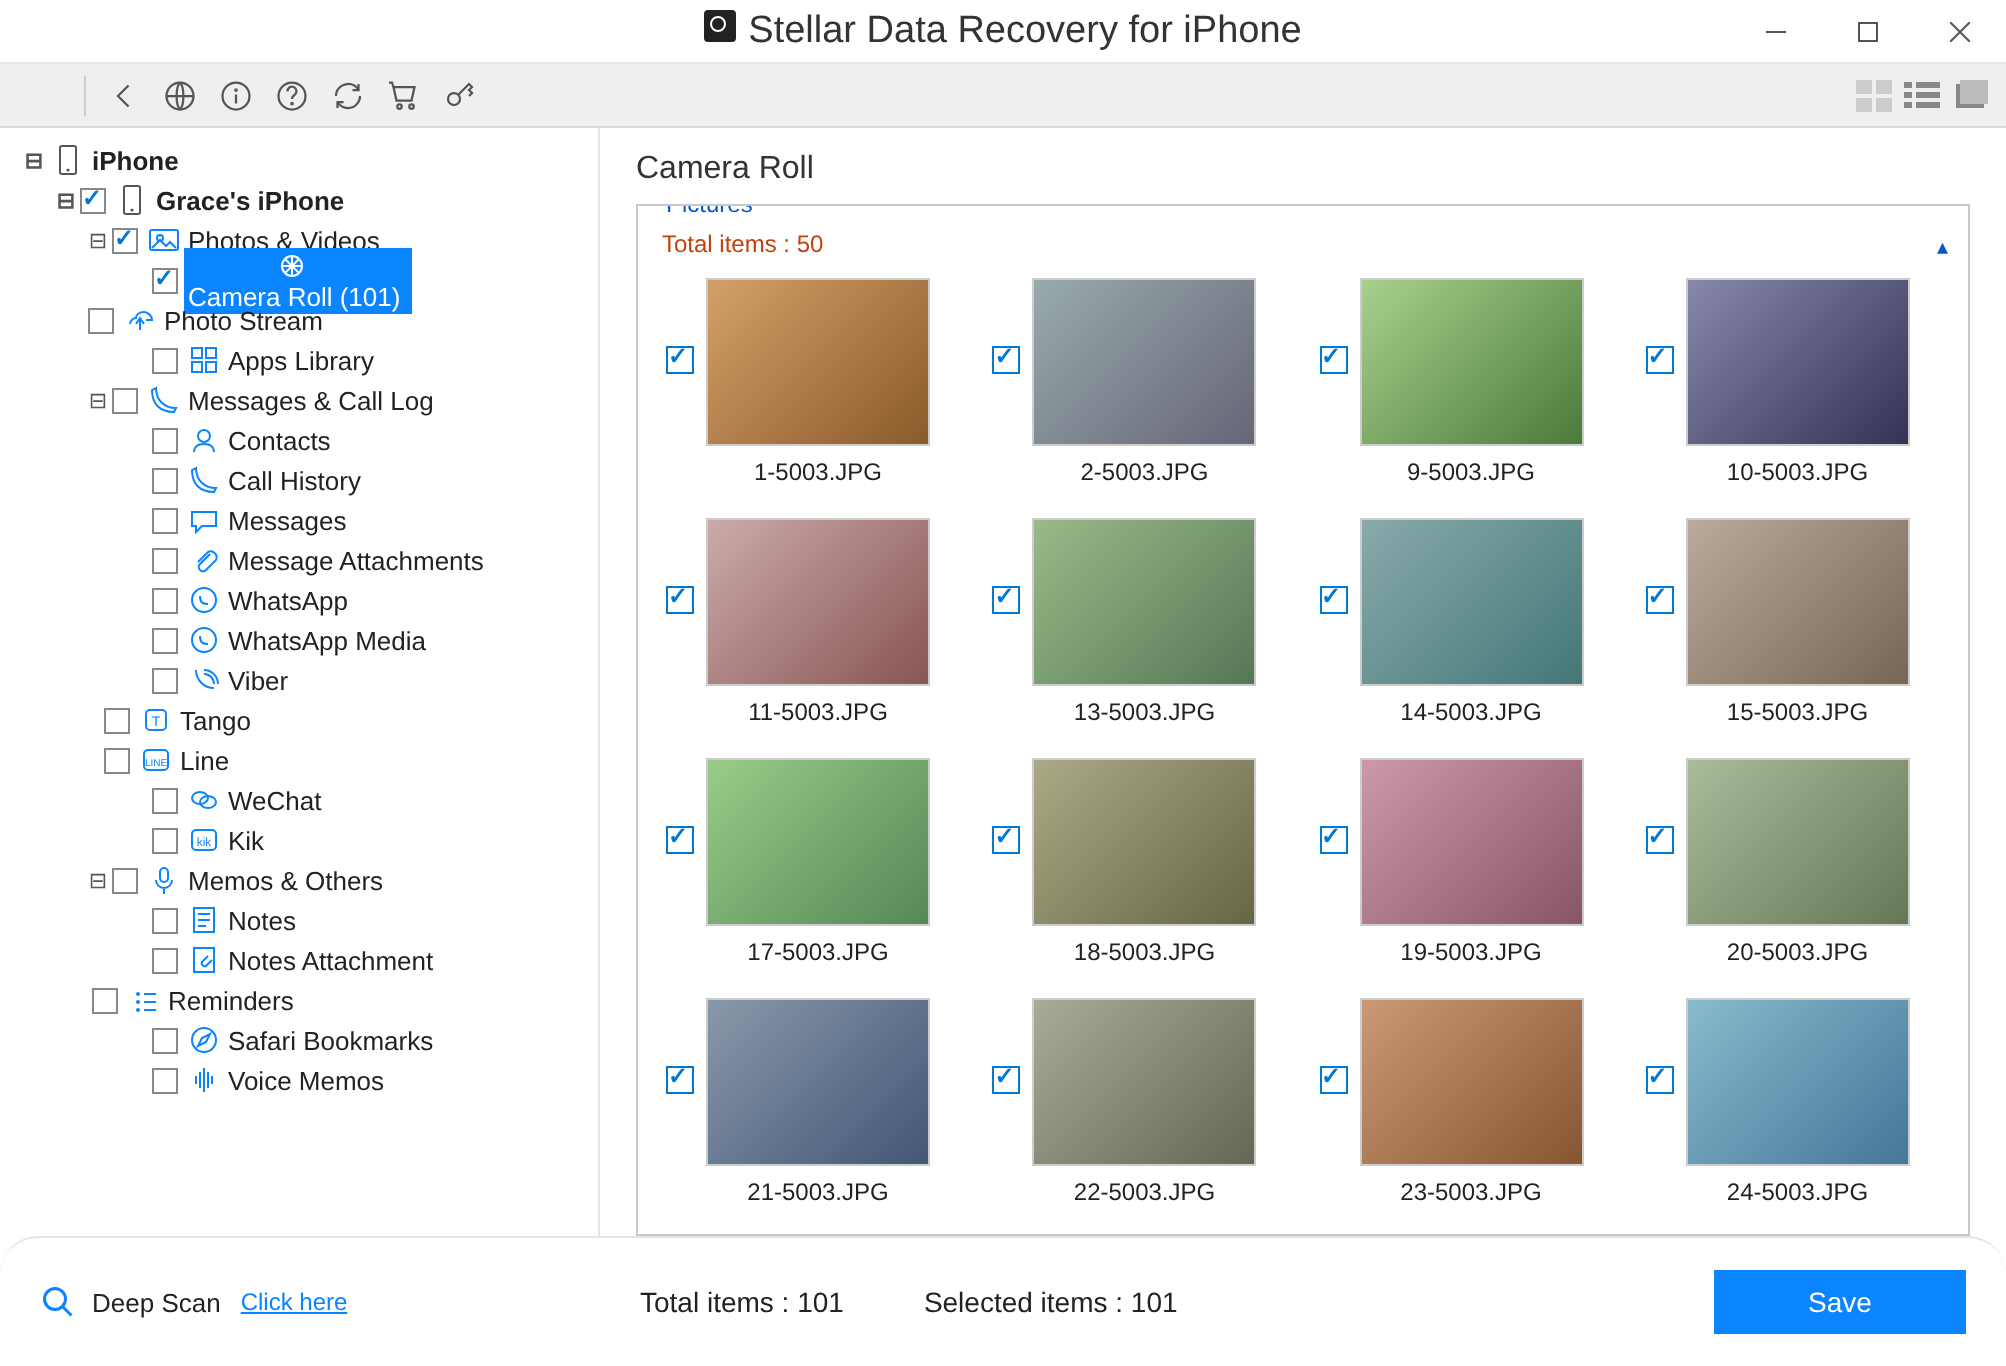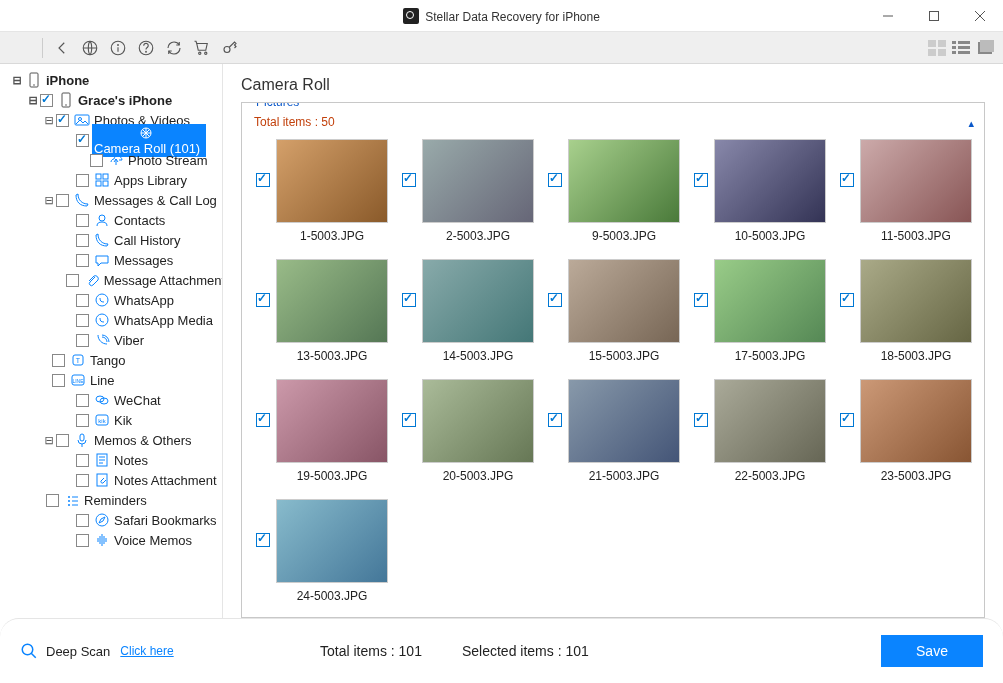--- a/index.html
+++ b/index.html
@@ -1,20 +1,20 @@
 <!DOCTYPE html>
 <html><head>
 <meta charset="utf-8">
 <style>
 * { box-sizing: border-box; margin: 0; padding: 0; }
 body { font-family: "Segoe UI", Arial, sans-serif; font-size: 13px; color: #222; background: #fff; width: 1003px; height: 683px; overflow: hidden; }
 
 
 .titlebar { height: 32px; display: flex; align-items: center; justify-content: center; position: relative; border-bottom: 1px solid #e5e5e5; }
-.titlebar .title { font-size: 12px; color: #333; display: flex; align-items: flex-end; gap: 6px; }
+.titlebar .title { font-size: 19px; color: #333; display: flex; align-items: flex-start; gap: 6px; }
 .title-icon { width: 16px; height: 16px; background: #222; border-radius: 2px; position: relative; }
 .title-icon::after { content: ''; position: absolute; left: 3px; top: 3px; width: 6px; height: 6px; border: 1px solid #fff; border-radius: 50%; }
 .win-controls { position: absolute; right: 0; top: 0; height: 32px; display: flex; }
 .win-btn { width: 46px; height: 32px; display: flex; align-items: center; justify-content: center; color: #555; cursor: pointer; }
 
 
 .toolbar { height: 32px; background: #efefef; border-bottom: 1px solid #d9d9d9; display: flex; align-items: center; padding: 0 8px; justify-content: space-between; }
 .toolbar-left { display: flex; align-items: center; gap: 2px; }
 .tb-icon { width: 26px; height: 26px; display: flex; align-items: center; justify-content: center; color: #555; cursor: pointer; }
 .tb-icon svg { width: 18px; height: 18px; stroke: #555; fill: none; stroke-width: 1.5; }
@@ -48,36 +48,36 @@
 
 
 .content-header { padding: 12px 18px 8px; font-size: 16px; color: #333; }
 .pictures-box { margin: 0 18px; border: 1px solid #c8c8c8; position: relative; padding: 18px 10px 10px; flex: 1; overflow: hidden; }
 .pictures-box .legend { position: absolute; top: -8px; left: 10px; background: #fff; color: #0a58ca; font-size: 12px; padding: 0 4px; }
 .total-line { font-size: 12px; color: #c2410c; padding-left: 2px; margin-top: -6px; margin-bottom: 4px; }
 .collapse-arrow { position: absolute; right: 10px; top: 14px; color: #0a58ca; font-size: 11px; cursor: pointer; }
 .content-scroll { height: 500px; overflow-y: scroll; margin-right: -2px; }
 
 
-.grid { display: grid; grid-template-columns: repeat(5, 1fr); gap: 16px 14px; padding: 6px 4px 10px; }
+.grid { display: grid; grid-template-columns: repeat(4, 1fr); gap: 16px 14px; padding: 6px 4px 10px; }
 .thumb-cell { display: flex; align-items: flex-start; gap: 6px; }
 .thumb-cbx { width: 14px; height: 14px; border: 1px solid #0078d4; margin-top: 34px; position: relative; flex-shrink: 0; cursor: pointer; }
 .thumb-cbx.checked::after { content: '✓'; position: absolute; left: 0; top: -3px; font-size: 12px; color: #0078d4; font-weight: bold; }
 .thumb-wrap { display: flex; flex-direction: column; align-items: center; gap: 6px; }
 .thumb { width: 112px; height: 84px; background: #888; border: 1px solid #ccc; background-size: cover; background-position: center; }
 .thumb-label { font-size: 12px; color: #222; }
 
 
 .footer { height: 65px; border-top: 1px solid #e5e5e5; display: flex; align-items: center; padding: 0 20px; justify-content: space-between; border-radius: 19px; }
 .footer-left { display: flex; align-items: center; gap: 10px; }
 .deep-scan { display: flex; align-items: center; gap: 8px; color: #222; }
 .deep-scan svg { width: 18px; height: 18px; stroke: #0a84ff; fill: none; stroke-width: 2; }
 .click-here { color: #0a84ff; text-decoration: underline; font-size: 12px; cursor: pointer; }
 .footer-center { display: flex; gap: 40px; font-size: 14px; color: #222; position: absolute; left: 320px; }
-.save-btn { background: #0a84ff; color: #fff; border: none; width: 102px; height: 32px; font-size: 14px; cursor: pointer; }
+.save-btn { background: #0a84ff; color: #fff; border: none; width: 126px; height: 32px; font-size: 14px; cursor: pointer; }
 .footer { position: relative; }
 
 
 .ph1{background:linear-gradient(135deg,#d4a06a,#8a5a2a);} .ph2{background:linear-gradient(135deg,#9aa,#667);} .ph3{background:linear-gradient(135deg,#a8d08d,#4a7a3a);} .ph4{background:linear-gradient(135deg,#88a,#335);}
 .ph5{background:linear-gradient(135deg,#caa,#855);} .ph6{background:linear-gradient(135deg,#9b8,#575);} .ph7{background:linear-gradient(135deg,#8aa,#477);} .ph8{background:linear-gradient(135deg,#ba9,#765);}
 .ph9{background:linear-gradient(135deg,#9c8,#585);} .ph10{background:linear-gradient(135deg,#aa8,#664);} .ph11{background:linear-gradient(135deg,#c9a,#856);} .ph12{background:linear-gradient(135deg,#ab9,#675);}
 .ph13{background:linear-gradient(135deg,#89a,#457);} .ph14{background:linear-gradient(135deg,#aa9,#665);} .ph15{background:linear-gradient(135deg,#c97,#853);} .ph16{background:linear-gradient(135deg,#8bc,#479);}
 </style>
 </head>
 <body>
@@ -231,21 +231,21 @@
           <span class="node-icon" style="color:#fff">
               <svg viewBox="0 0 16 16">
                 <circle cx="8" cy="8" r="5" fill="none" stroke="currentColor"></circle>
                 <path d="M8 3v10M3 8h10M4.5 4.5l7 7M11.5 4.5l-7 7" stroke="currentColor"></path>
               </svg>
             </span>
           <span>Camera Roll (101)</span>
         </span>
       </div>
 
-      <div class="tree-row" style="padding-left:76px">
+      <div class="tree-row" style="padding-left:30px">
         <span class="toggle none">·</span>
         <span class="cbx"></span>
         <span class="node-icon ic-blue">
             <svg viewBox="0 0 16 16">
               <path d="M3 10c0-2 2-3 3-3 0-2 2-3 4-3s4 2 4 4h-3" fill="none" stroke="currentColor"></path>
               <path d="M8 7v6M6 10l2-3 2 3" fill="none" stroke="currentColor"></path>
             </svg>
           </span>
         <span>Photo Stream</span>
       </div>

